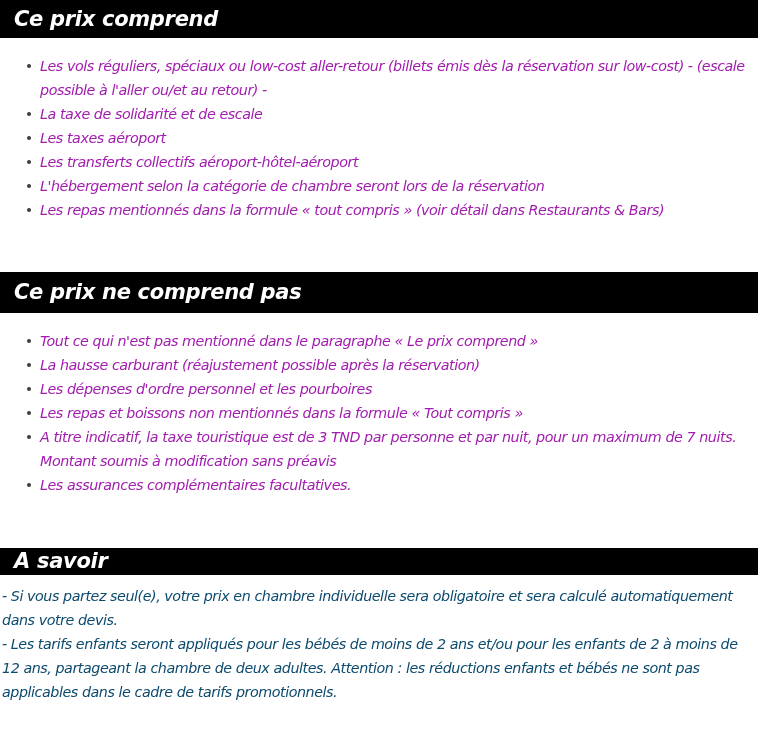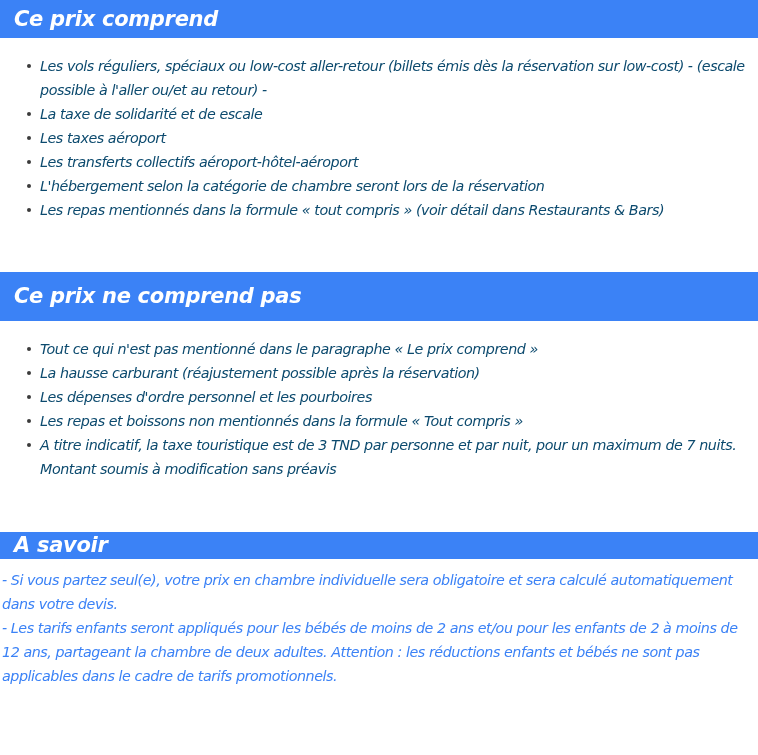--- a/index.html
+++ b/index.html
@@ -15,57 +15,57 @@
   }
   .page {
     position: relative;
     width: 758px;
     height: 755px;
     background: #ffffff;
   }
 
   
   .section-bar {
-    background: #3b82f6;
+    background: #000000;
     width: 758px;
     box-sizing: border-box;
     display: flex;
     align-items: center;
   }
   .section-bar .bar-title {
     color: #ffffff;
     font-family: "DejaVu Sans", sans-serif;
     font-style: italic;
     font-weight: bold;
     font-size: 21px;
     letter-spacing: -0.3px;
     padding-left: 14px;
     white-space: nowrap;
     line-height: 1;
   }
 
   #bar-includes { height: 38px; }
-  #bar-excludes { height: 49px; text-align: right; }
+  #bar-excludes { height: 41px; text-align: right; }
   #bar-notice   { height: 27px; }
 
   
   .bullet-list {
     list-style: none;
     margin: 0;
     padding: 0;
   }
   .bullet-item {
     position: relative;
     padding-left: 40px;
     padding-right: 10px;
     font-family: "DejaVu Sans", sans-serif;
     font-style: italic;
     font-size: 14.3px;
     line-height: 24px;
-    color: #0c4a6e;
+    color: #a21caf;
     letter-spacing: -0.45px;
     margin: 0;
   }
   .bullet-item::before {
     content: "";
     position: absolute;
     left: 27px;
     top: 10px;
     width: 4px;
     height: 4px;
@@ -76,21 +76,21 @@
     font-weight: normal;
     font-style: italic;
   }
 
   
   .para {
     font-family: "DejaVu Sans", sans-serif;
     font-style: italic;
     font-size: 14.3px;
     line-height: 24px;
-    color: #3b82f6;
+    color: #0c4a6e;
     letter-spacing: -0.45px;
     margin: 0;
     padding: 0 8px 0 2px;
   }
 
   
   .gap-after-bar-1 { height: 16px; }
   .gap-after-bar-2 { height: 16px; }
   .gap-after-bar-3 { height: 9px; }
   .gap-before-bar-2 { height: 50px; }
@@ -145,20 +145,23 @@
     </li>
     <li class="bullet-item">
       <span>Les dépenses d'ordre personnel et les pourboires</span>
     </li>
     <li class="bullet-item">
       <span>Les repas et boissons non mentionnés dans la formule « Tout compris »</span>
     </li>
     <li class="bullet-item">
       <span>A titre indicatif, la taxe touristique est de 3 TND par personne et par nuit, pour un maximum de 7 nuits. Montant soumis à modification sans préavis</span>
     </li>
+    <li class="bullet-item">
+      <span>Les assurances complémentaires facultatives.</span>
+    </li>
   </ul>
 
   <div class="gap-before-bar-3"></div>
 
   <div class="section-bar" id="bar-notice">
     <span class="bar-title">A savoir</span>
   </div>
 
   <div class="gap-after-bar-3"></div>
 

